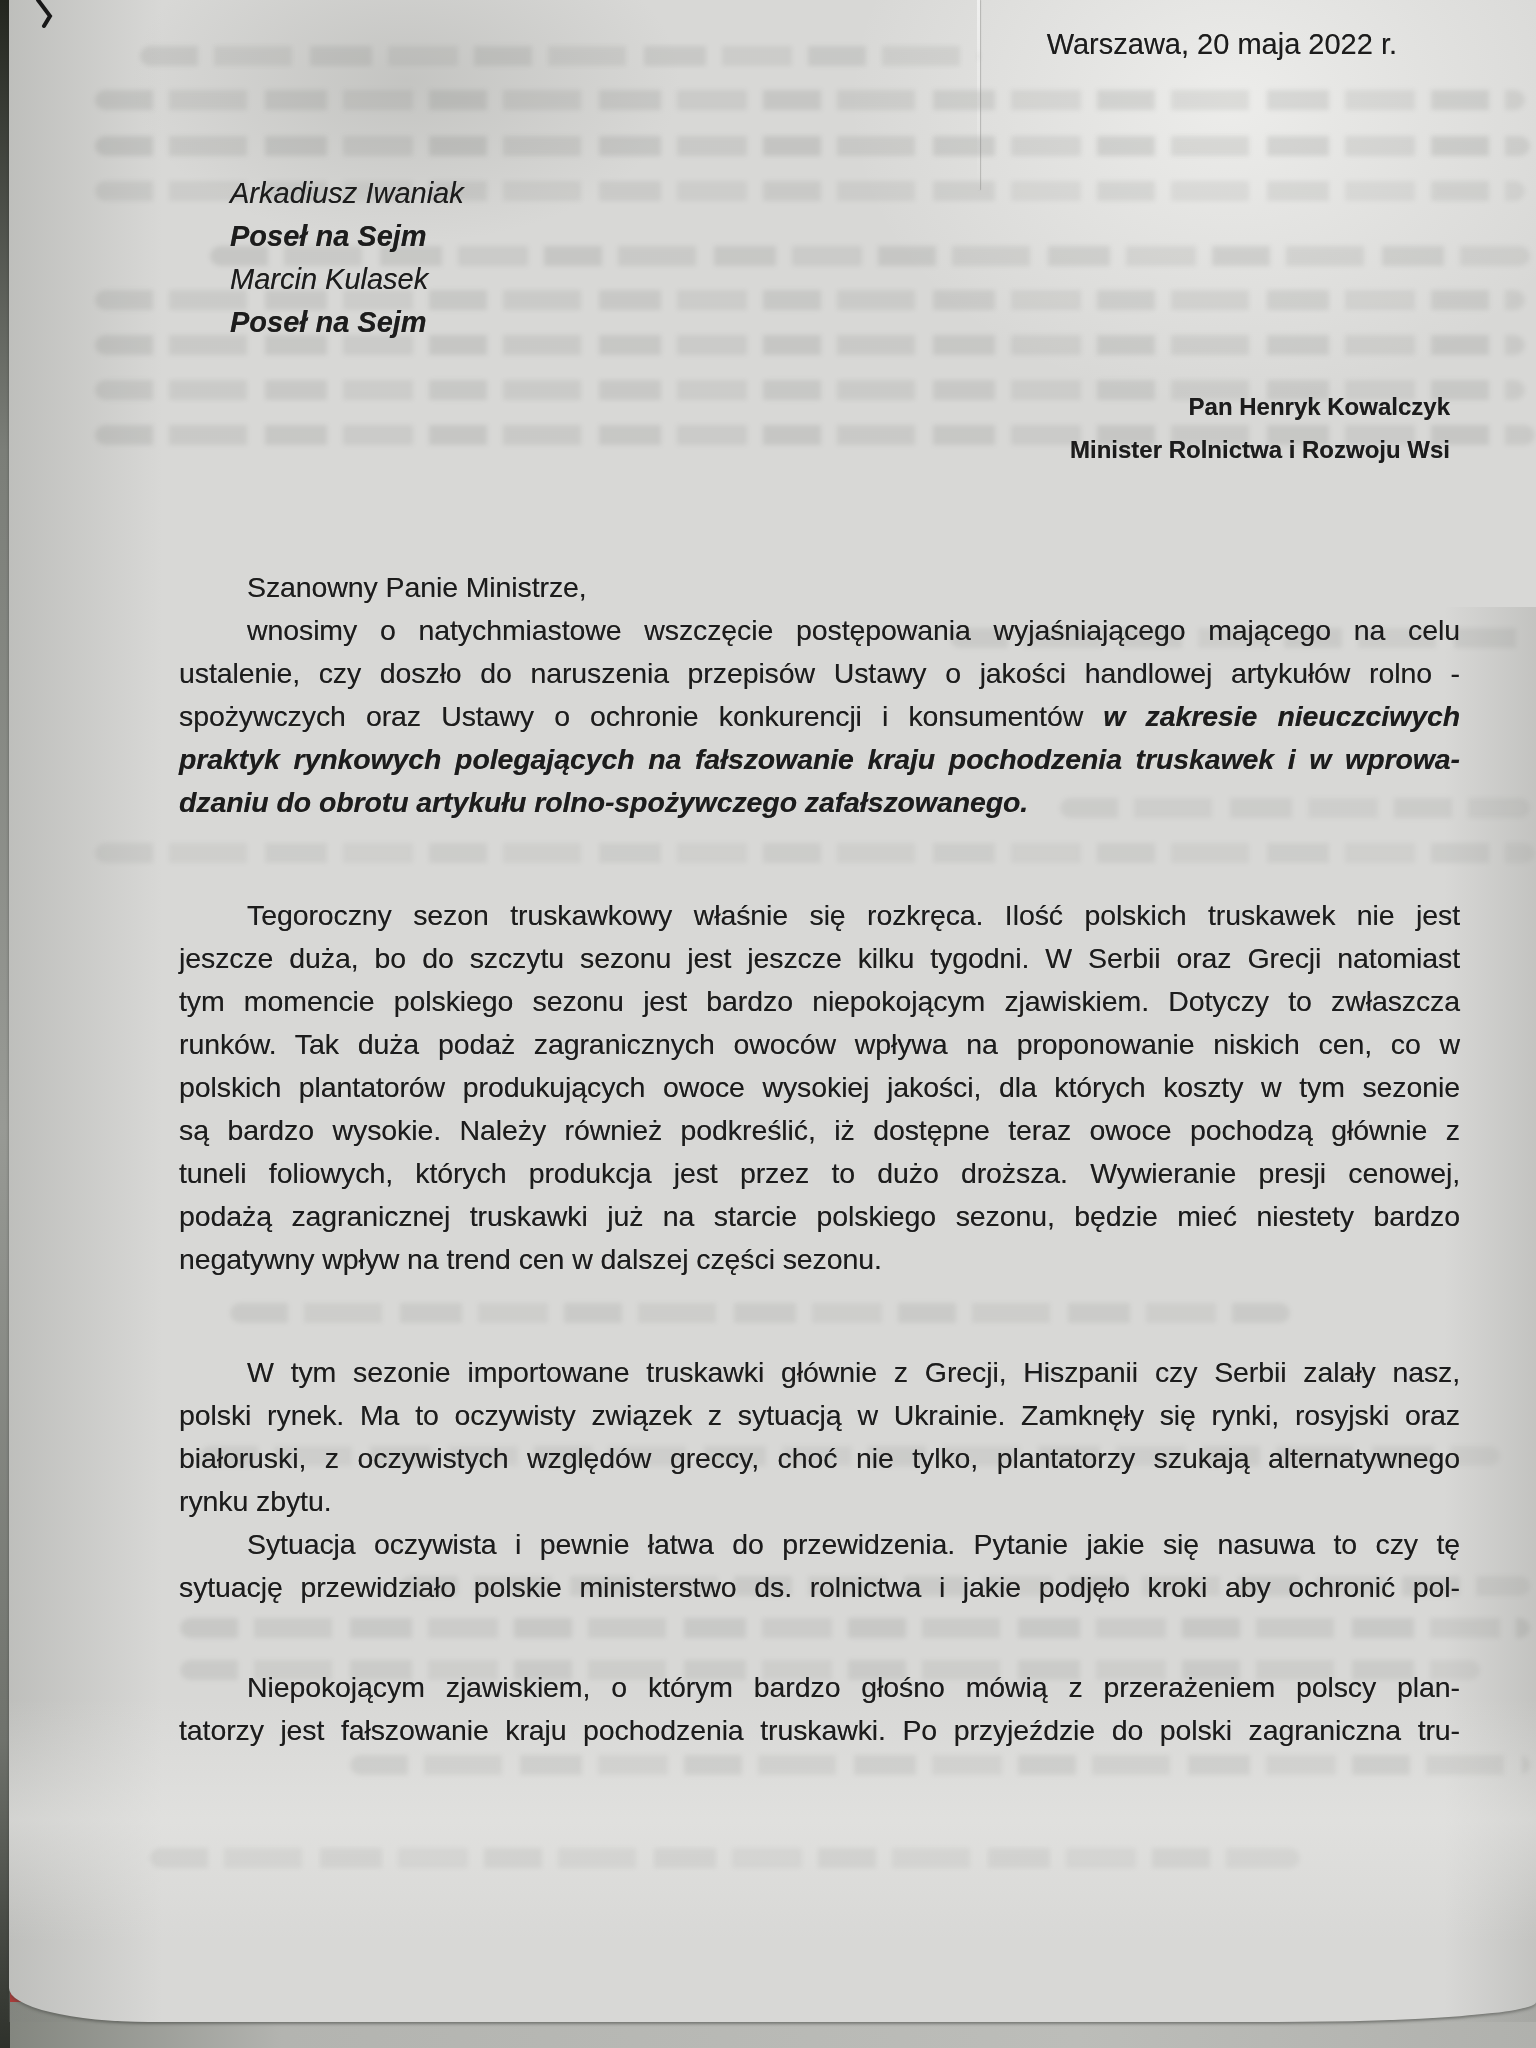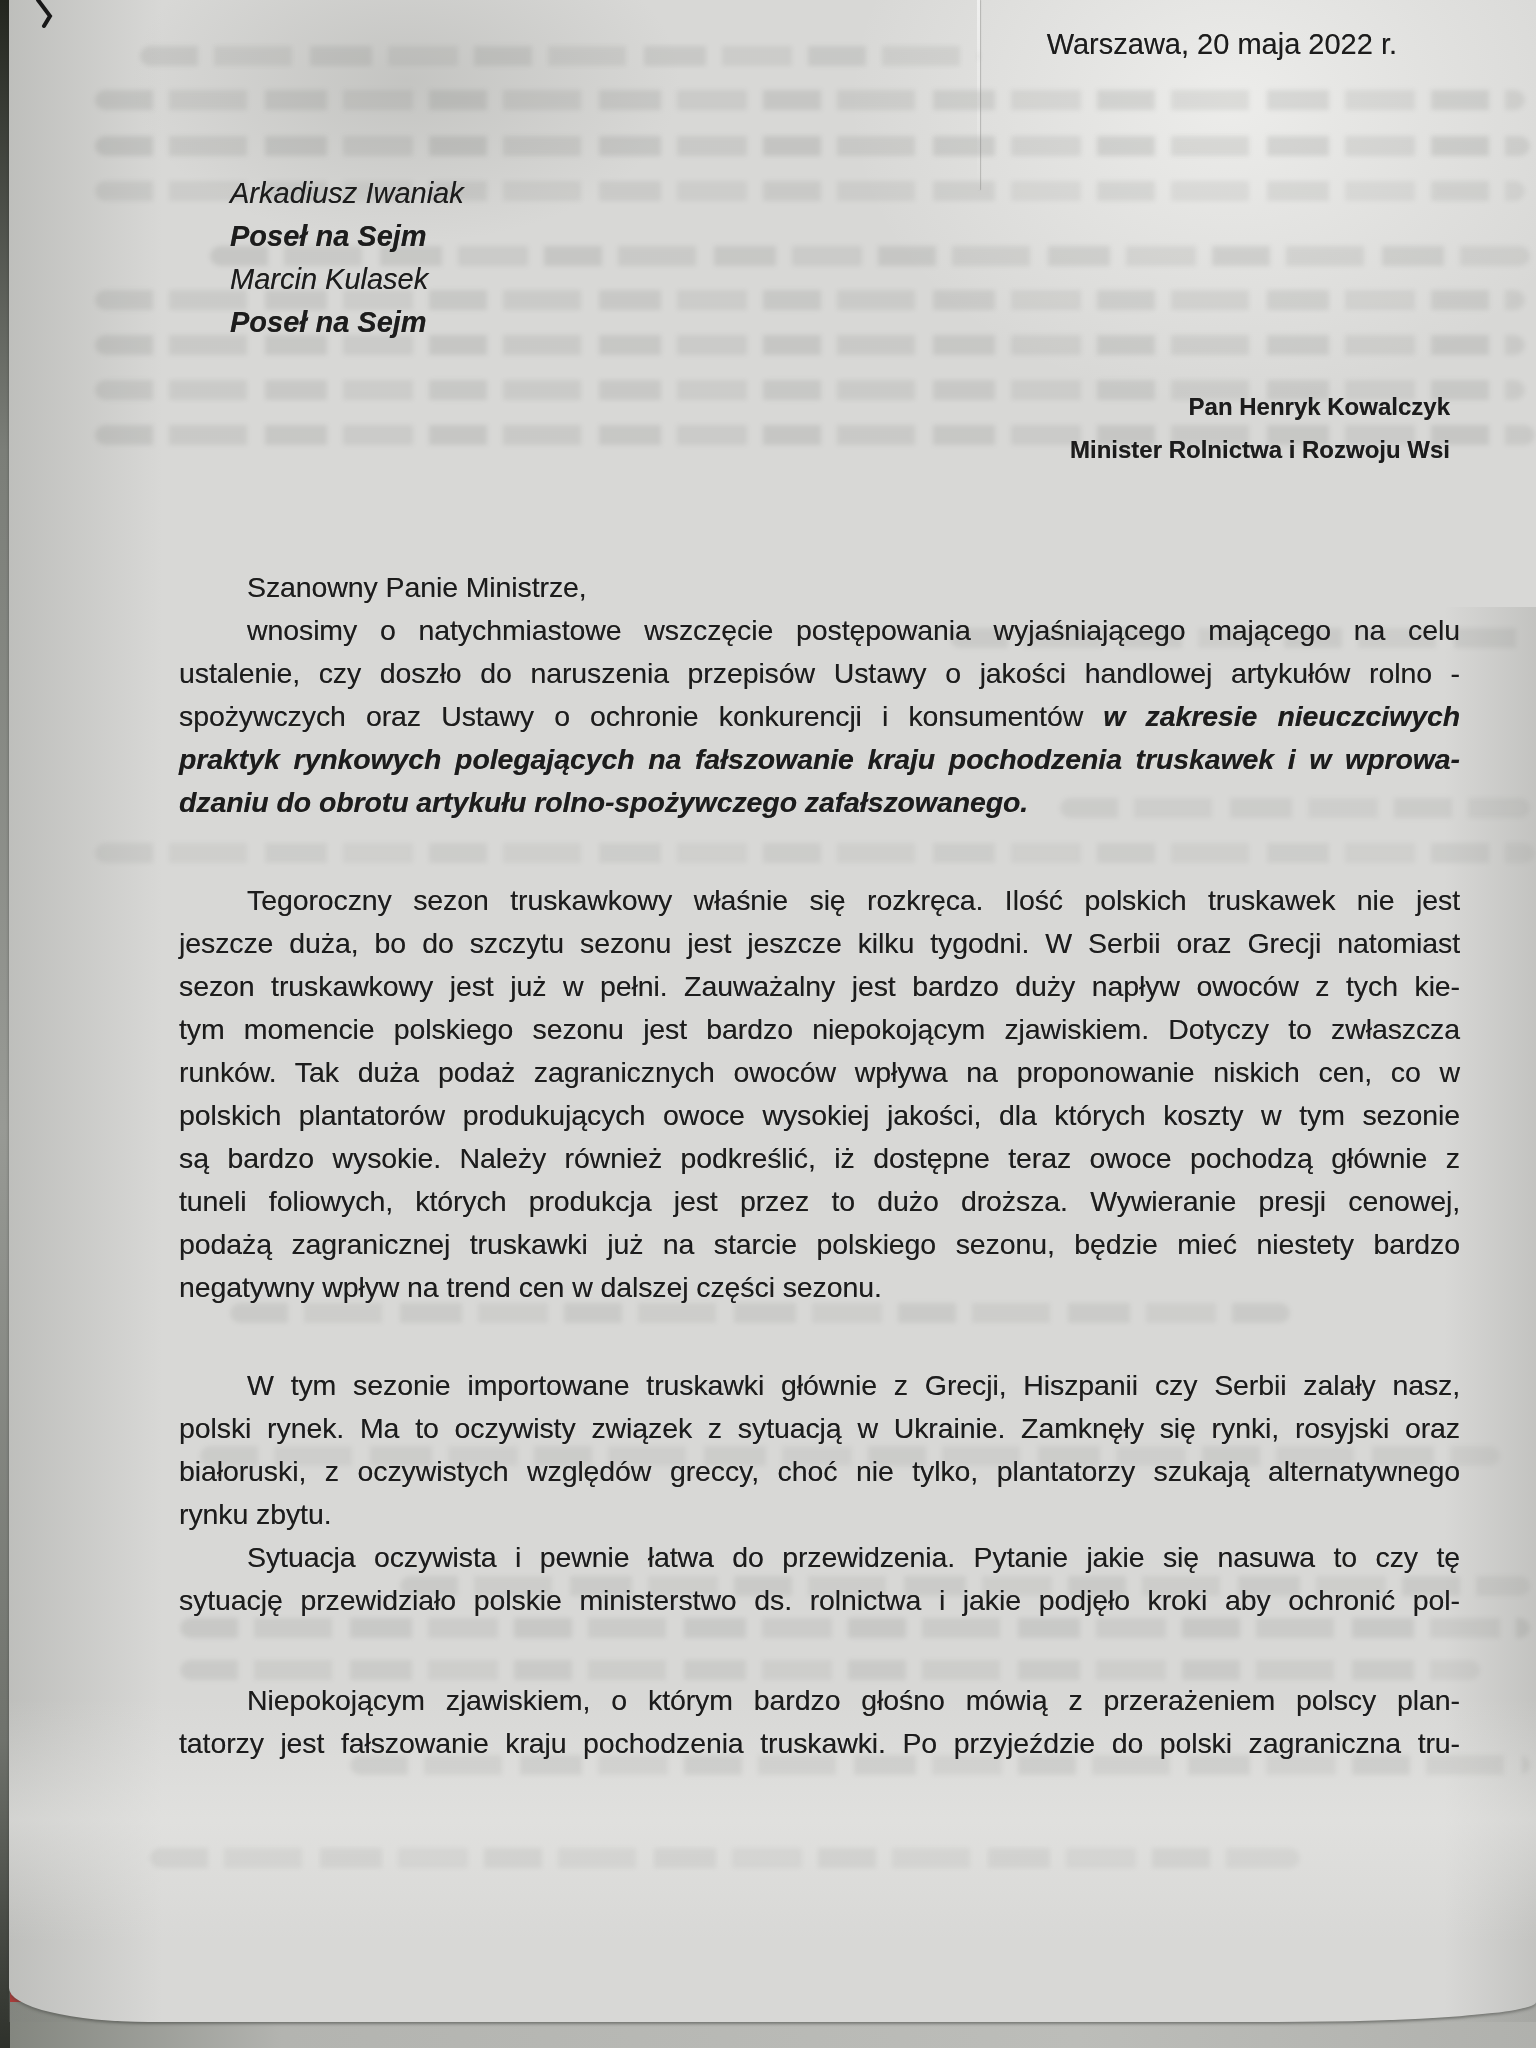--- a/index.html
+++ b/index.html
@@ -30,21 +30,21 @@
   
   .ink{color:#1c1c1c;text-shadow:0 0 .6px rgba(30,30,30,.55);}
   #date-line{position:absolute;top:28px;right:139px;font-size:29px;}
   #sender-block{position:absolute;left:221px;top:172px;font-size:29px;line-height:43px;font-style:italic;}
   #sender-block .b{font-weight:700;}
   #recipient-block{position:absolute;right:86px;top:385px;font-size:24px;line-height:43px;
                    font-weight:700;text-align:right;}
   #letter-body{position:absolute;left:170px;top:566px;width:1281px;font-size:28.5px;line-height:43px;letter-spacing:-0.1px;}
   #salutation{padding-left:68px;}
   .para{margin:0;}
-  .para.gap{margin-top:55px;}
+  .para.gap{margin-top:70px;}
   .para.gap-sm{margin-top:57px;}
   .jline{text-align:justify;text-align-last:justify;}
   .jline.last{text-align-last:left;}
   .jline.indent{padding-left:68px;}
   .bi{font-weight:700;font-style:italic;}
   #pen-mark{position:absolute;left:0;top:0;}
 </style>
 </head>
 <body>
 
@@ -101,21 +101,20 @@
     <div class="para">
           <div class="jline indent"><span>wnosimy o natychmiastowe wszczęcie postępowania wyjaśniającego mającego na celu</span></div>
           <div class="jline"><span>ustalenie, czy doszło do naruszenia przepisów Ustawy o jakości handlowej artykułów rolno -</span></div>
           <div class="jline"><span>spożywczych oraz Ustawy o ochronie konkurencji i konsumentów </span><span class="bi">w zakresie nieuczciwych</span></div>
           <div class="jline"><span class="bi">praktyk rynkowych polegających na fałszowanie kraju pochodzenia truskawek i w wprowa-</span></div>
           <div class="jline last"><span class="bi">dzaniu do obrotu artykułu rolno-spożywczego zafałszowanego.</span></div>
         </div>
         <div class="para gap">
           <div class="jline indent"><span>Tegoroczny sezon truskawkowy właśnie  się rozkręca. Ilość polskich truskawek nie jest</span></div>
           <div class="jline"><span>jeszcze duża, bo do szczytu sezonu jest jeszcze kilku tygodni. W Serbii oraz Grecji natomiast</span></div>
-          <div class="jline"><span>sezon truskawkowy jest już w pełni. Zauważalny jest bardzo duży napływ owoców z tych kie-</span></div>
           <div class="jline"><span>tym momencie polskiego sezonu jest bardzo niepokojącym zjawiskiem. Dotyczy to zwłaszcza</span></div>
           <div class="jline"><span>runków. Tak duża podaż zagranicznych owoców wpływa na proponowanie niskich cen, co w</span></div>
           <div class="jline"><span>polskich plantatorów produkujących owoce wysokiej jakości, dla których koszty w tym sezonie</span></div>
           <div class="jline"><span>są bardzo wysokie. Należy również podkreślić, iż dostępne teraz owoce pochodzą głównie z</span></div>
           <div class="jline"><span>tuneli foliowych, których produkcja jest przez to dużo droższa. Wywieranie presji cenowej,</span></div>
           <div class="jline"><span>podażą zagranicznej truskawki już na starcie polskiego sezonu, będzie mieć niestety bardzo</span></div>
           <div class="jline last"><span>negatywny wpływ na trend  cen w dalszej części sezonu.</span></div>
         </div>
         <div class="para gap">
           <div class="jline indent"><span>W tym sezonie importowane truskawki głównie z Grecji, Hiszpanii czy Serbii zalały nasz,</span></div>

